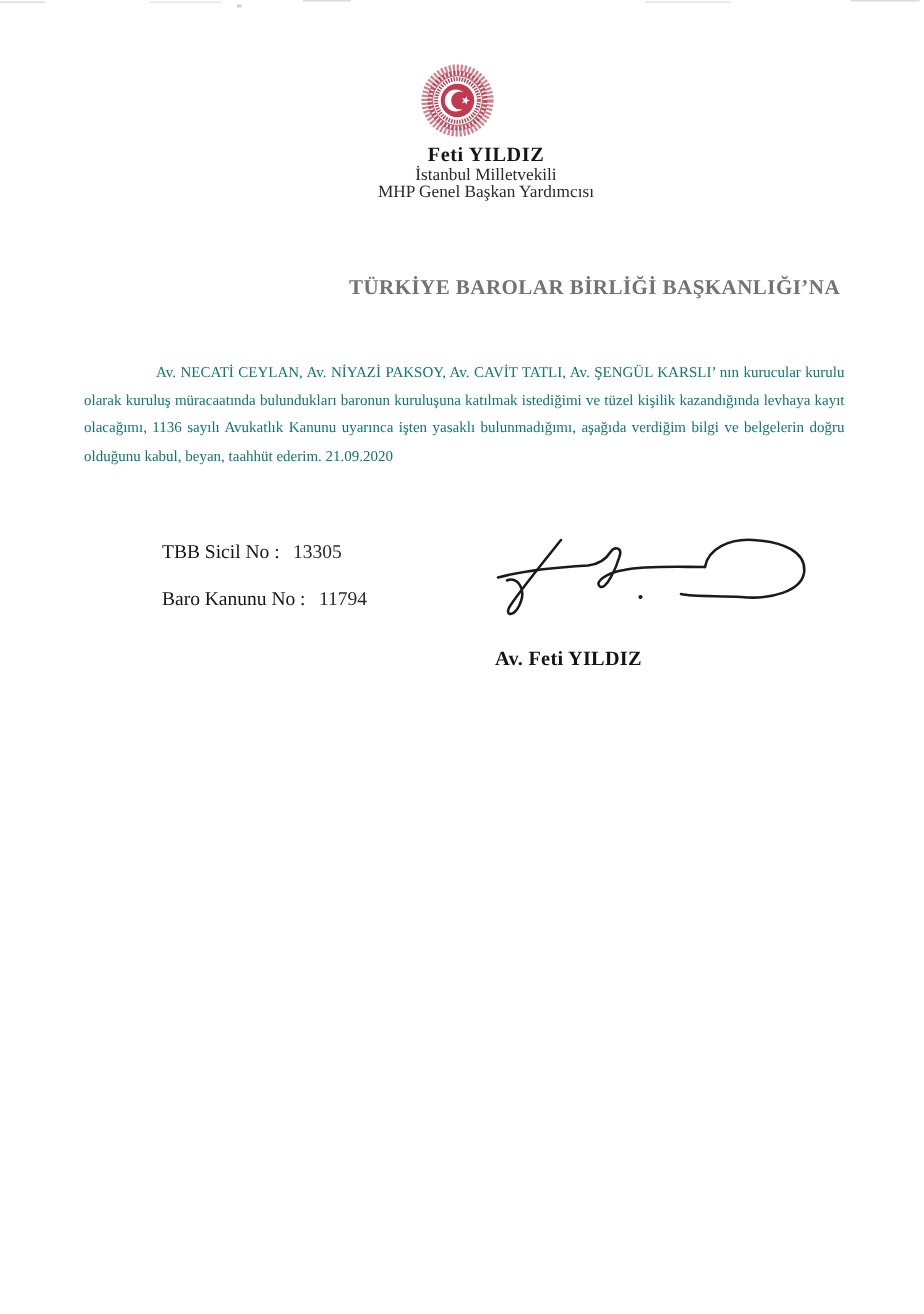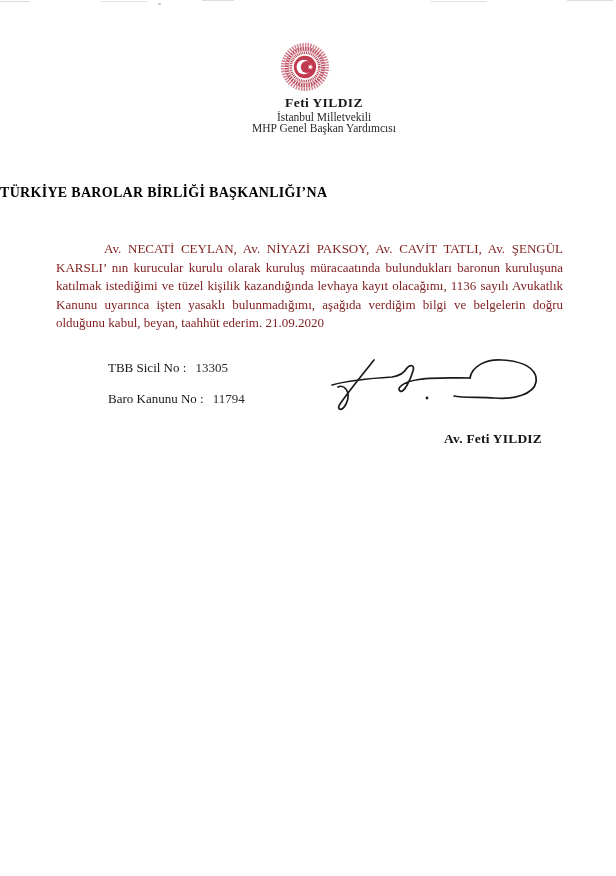--- a/index.html
+++ b/index.html
@@ -14,37 +14,37 @@
   .artifact { position: absolute; background: #dcdcdc; }
   .emblem { position: absolute; left: 280px; top: 42px; width: 50px; height: 50px; }
   .header-block {
     position: absolute; left: 0; top: 96px; width: 616px;
     text-align: center; line-height: 1; padding-left: 16px;
   }
   .sender-name { font-weight: bold; font-size: 13.5px; letter-spacing: 0.4px; margin-bottom: 2px; color: #161616; }
   .sender-sub { font-size: 11.5px; color: #2a2a2a; margin-top: 1px; line-height: 10.5px; }
   .recipient {
     position: absolute; left: 0; top: 185px; width: 560px;
-    text-align: left; font-weight: bold; font-size: 14px;
-    letter-spacing: 0.3px; color: #000000;
+    text-align: right; font-weight: bold; font-size: 14px;
+    letter-spacing: 0.3px; color: #737373;
   }
   .body-par {
     position: absolute; left: 56px; top: 240px; width: 507px;
-    font-size: 13px; line-height: 18.6px;
+    font-size: 10px; line-height: 18.6px;
     text-align: justify; text-indent: 48px;
-    color: #7f1d1d;
+    color: #0f766e;
   }
   .registry { position: absolute; left: 108px; top: 360px; font-size: 13px; }
   .registry-row { margin-bottom: 15px; white-space: nowrap; }
   .registry-label { font-weight: normal; color: #151515; }
   .registry-value { margin-left: 9px; color: #2a2a2a; }
   .signature-box { position: absolute; left: 330px; top: 354px; width: 212px; height: 58px; }
   .signatory {
     position: absolute; left: 330px; top: 431px; width: 212px;
-    text-align: right; font-weight: bold; font-size: 13.5px; color: #141414;
+    text-align: left; font-weight: bold; font-size: 13.5px; color: #141414;
     letter-spacing: 0.2px;
   }
 </style>
 </head>
 <body>
 
 <div class="artifact" style="left:0; top:1px; width:30px; height:1px;"></div>
 <div class="artifact" style="left:100px; top:1px; width:48px; height:1px; background:#e6e6e6;"></div>
 <div class="artifact" style="left:158px; top:3px; width:3px; height:2px; background:#cfcfcf;"></div>
 <div class="artifact" style="left:202px; top:0; width:32px; height:1px;"></div>

